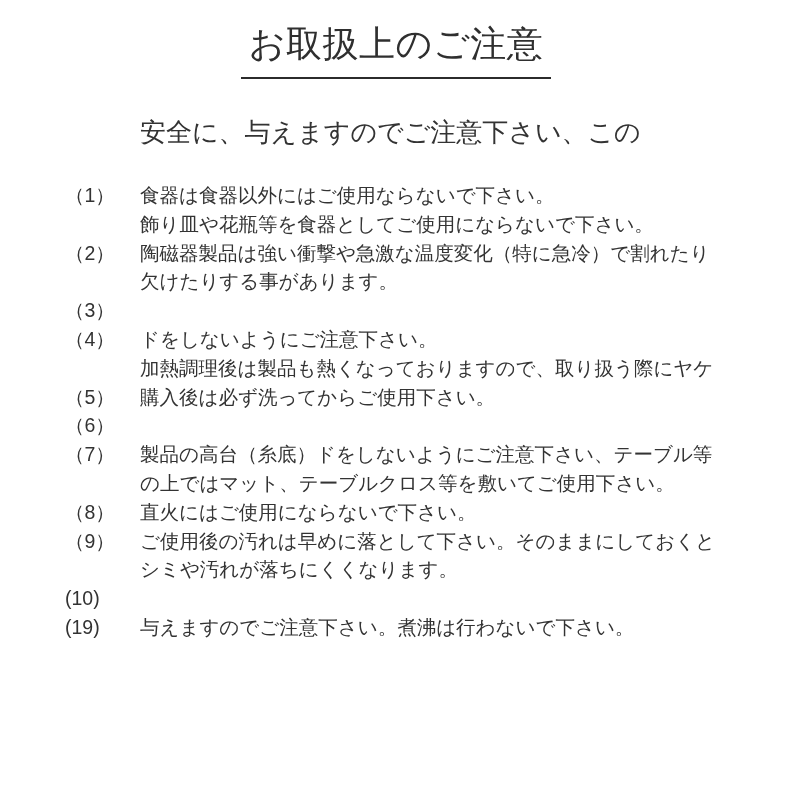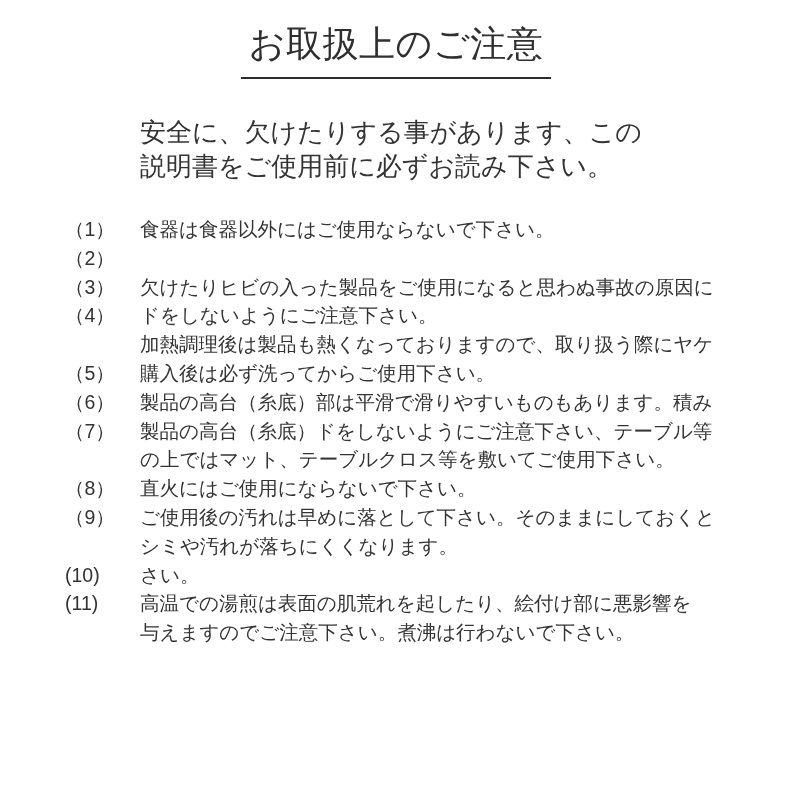--- a/index.html
+++ b/index.html
@@ -58,57 +58,59 @@
 </style>
 </head>
 <body>
 
 <div class="page">
   <div class="title-wrap">
     <h1 class="title">お取扱上のご注意</h1>
   </div>
 
   <p class="intro">
-    <span>安全に、欠けたりする事があります、この</span><br>
-    <span>説明書をご使用前に必ずお読み下さい。</span>
+    <span>安全に、与えますのでご注意下さい、この</span><br>
   </p>
 
   <div class="list" id="precaution-list">
       <div class="item">
         <div class="num">（1）</div>
         <div class="txt">
           <div>食器は食器以外にはご使用ならないで下さい。</div>
+          <div>飾り皿や花瓶等を食器としてご使用にならないで下さい。</div>
         </div>
       </div>
       <div class="item">
         <div class="num">（2）</div>
+        <div class="txt">
+          <div>陶磁器製品は強い衝撃や急激な温度変化（特に急冷）で割れたり</div>
+          <div>欠けたりする事があります。</div>
+        </div>
       </div>
       <div class="item">
         <div class="num">（3）</div>
         <div class="txt">
-          <div>欠けたりヒビの入った製品をご使用になると思わぬ事故の原因に</div>
         </div>
       </div>
       <div class="item">
         <div class="num">（4）</div>
         <div class="txt">
           <div>ドをしないようにご注意下さい。</div>
           <div>加熱調理後は製品も熱くなっておりますので、取り扱う際にヤケ</div>
         </div>
       </div>
       <div class="item">
         <div class="num">（5）</div>
         <div class="txt">
           <div>購入後は必ず洗ってからご使用下さい。</div>
         </div>
       </div>
       <div class="item">
         <div class="num">（6）</div>
         <div class="txt">
-          <div>製品の高台（糸底）部は平滑で滑りやすいものもあります。積み</div>
         </div>
       </div>
       <div class="item">
         <div class="num">（7）</div>
         <div class="txt">
           <div>製品の高台（糸底）ドをしないようにご注意下さい、テーブル等</div>
           <div>の上ではマット、テーブルクロス等を敷いてご使用下さい。</div>
         </div>
       </div>
       <div class="item">
@@ -120,24 +122,22 @@
       <div class="item">
         <div class="num">（9）</div>
         <div class="txt">
           <div>ご使用後の汚れは早めに落として下さい。そのままにしておくと</div>
           <div>シミや汚れが落ちにくくなります。</div>
         </div>
       </div>
       <div class="item">
         <div class="num">(10)</div>
         <div class="txt">
-          <div>さい。</div>
         </div>
       </div>
       <div class="item">
-        <div class="num">(11)</div>
+        <div class="num">(19)</div>
         <div class="txt">
-          <div>高温での湯煎は表面の肌荒れを起したり、絵付け部に悪影響を</div>
           <div>与えますのでご注意下さい。煮沸は行わないで下さい。</div>
         </div>
       </div>
     </div>
 </div>
 
 </body></html>

